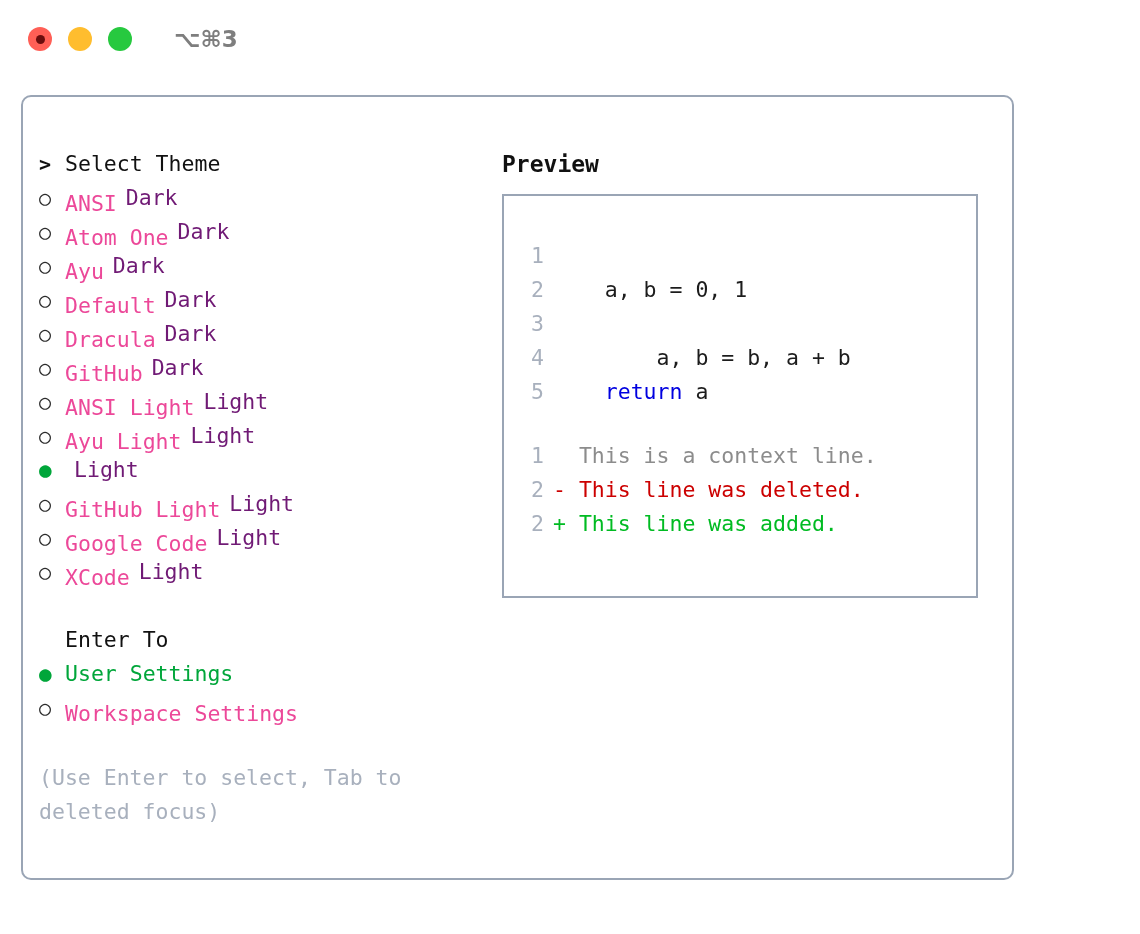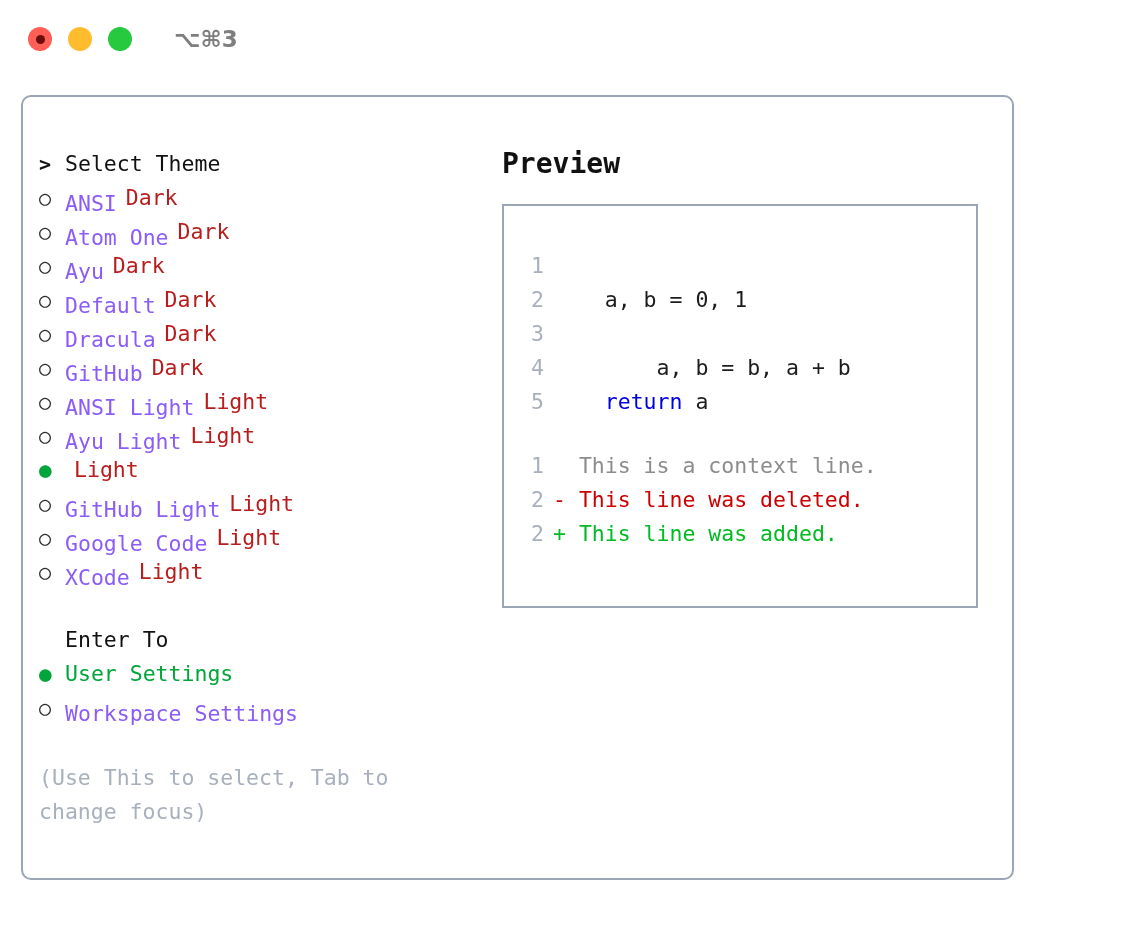--- a/index.html
+++ b/index.html
@@ -99,24 +99,24 @@
     width: 26px;
     flex: 0 0 26px;
     text-align: left;
     font-size: 20px;
   }
   .bullet-hollow { color: #2b2b2b; }
   .bullet-filled { color: #00a63a; font-size: 21px; }
   .bullet-caret  { color: #121212; font-weight: 700; }
   .bullet-blank  { color: transparent; }
 
-  .label        { color: #8b5cf6; margin-top: 12px; }
+  .label        { color: #ec4899; margin-top: 12px; }
   .label-head   { color: #111111; font-weight: 400; }
   .label-sel    { color: #00a63a; }
-  .tag          { color: #b91c1c; padding-left: 9px; text-align: right; }
+  .tag          { color: #701a75; padding-left: 9px; text-align: right; }
 
   .spacer-row { height: 34px; }
 
   #hint {
     position: absolute;
     left: 16px;
     top: 664px;
     width: 415px;
     font-size: 21.5px;
     line-height: 34px;
@@ -124,25 +124,25 @@
   }
 
   
   #right-pane {
     position: absolute;
     left: 479px;
     top: 50px;
     width: 490px;
   }
   #preview-title {
-    font-size: 28px;
+    font-size: 23px;
     font-weight: 700;
     color: #111111;
     line-height: 34px;
-    margin-bottom: 23px;
+    margin-bottom: 13px;
   }
   #preview-box {
     width: 476px;
     height: 404px;
     border: 2px solid #9aa5b5;
     box-sizing: border-box;
     background: #ffffff;
     padding: 43px 0 0 0;
   }
   .code-line {
@@ -219,21 +219,21 @@
         <span class="bullet bullet-blank">○</span>
         <span class="label-head">Enter To</span>
       </div>
 
       <div id="apply-list">
           <div class="row"><span class="bullet bullet-filled">●</span><span class="label-sel">User Settings</span></div>
           <div class="row"><span class="bullet bullet-hollow">○</span><span class="label">Workspace Settings</span></div>
         </div>
     </div>
 
-    <div id="hint">(Use This to select, Tab to change focus)</div>
+    <div id="hint">(Use Enter to select, Tab to deleted focus)</div>
 
     <div id="right-pane">
       <div id="preview-title">Preview</div>
       <div id="preview-box">
         <div id="code-block">
             <div class="code-line"><span class="gutter">1</span></div>
             <div class="code-line"><span class="gutter">2</span><span class="code-text"><span class="tok-plain">    a, b = 0, 1</span></span></div>
             <div class="code-line"><span class="gutter">3</span></div>
             <div class="code-line"><span class="gutter">4</span><span class="code-text"><span class="tok-plain">        a, b = b, a + b</span></span></div>
             <div class="code-line"><span class="gutter">5</span><span class="code-text"><span class="tok-plain">    </span><span class="tok-kw">return</span><span class="tok-plain"> a</span></span></div>

